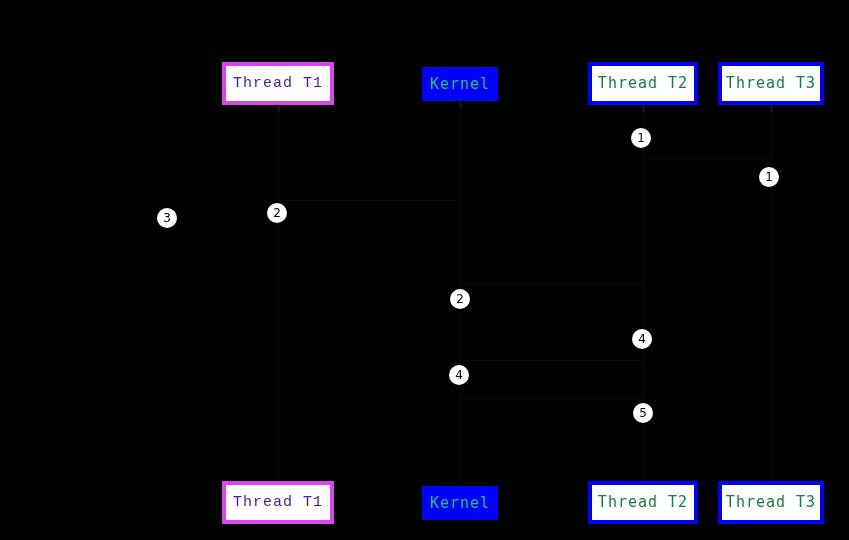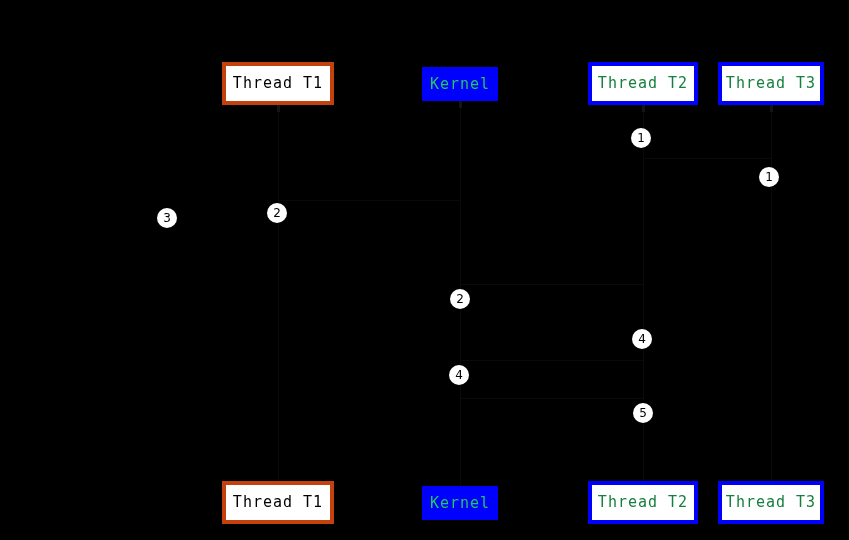--- a/index.html
+++ b/index.html
@@ -26,22 +26,23 @@
     white-space: nowrap;
     letter-spacing: 1px;
   }
   .participant .plabel {
     font-size: 15px;
     line-height: 1;
   }
 
   .participant.style-red {
     background: #ffffff;
-    border: 4px solid #c2410c;
-    color: #000000;
+    border: 4px solid #d946ef;
+    color: #4c1d95;
+    font-family: Liberation Mono, monospace;
   }
   .participant.style-blue-outline {
     background: #ffffff;
     border: 4px solid #0000ff;
     color: #15803d;
   }
   .participant.style-blue-fill {
     background: #0000ff;
     border: 0 solid #0000ff;
     color: #22c55e;

